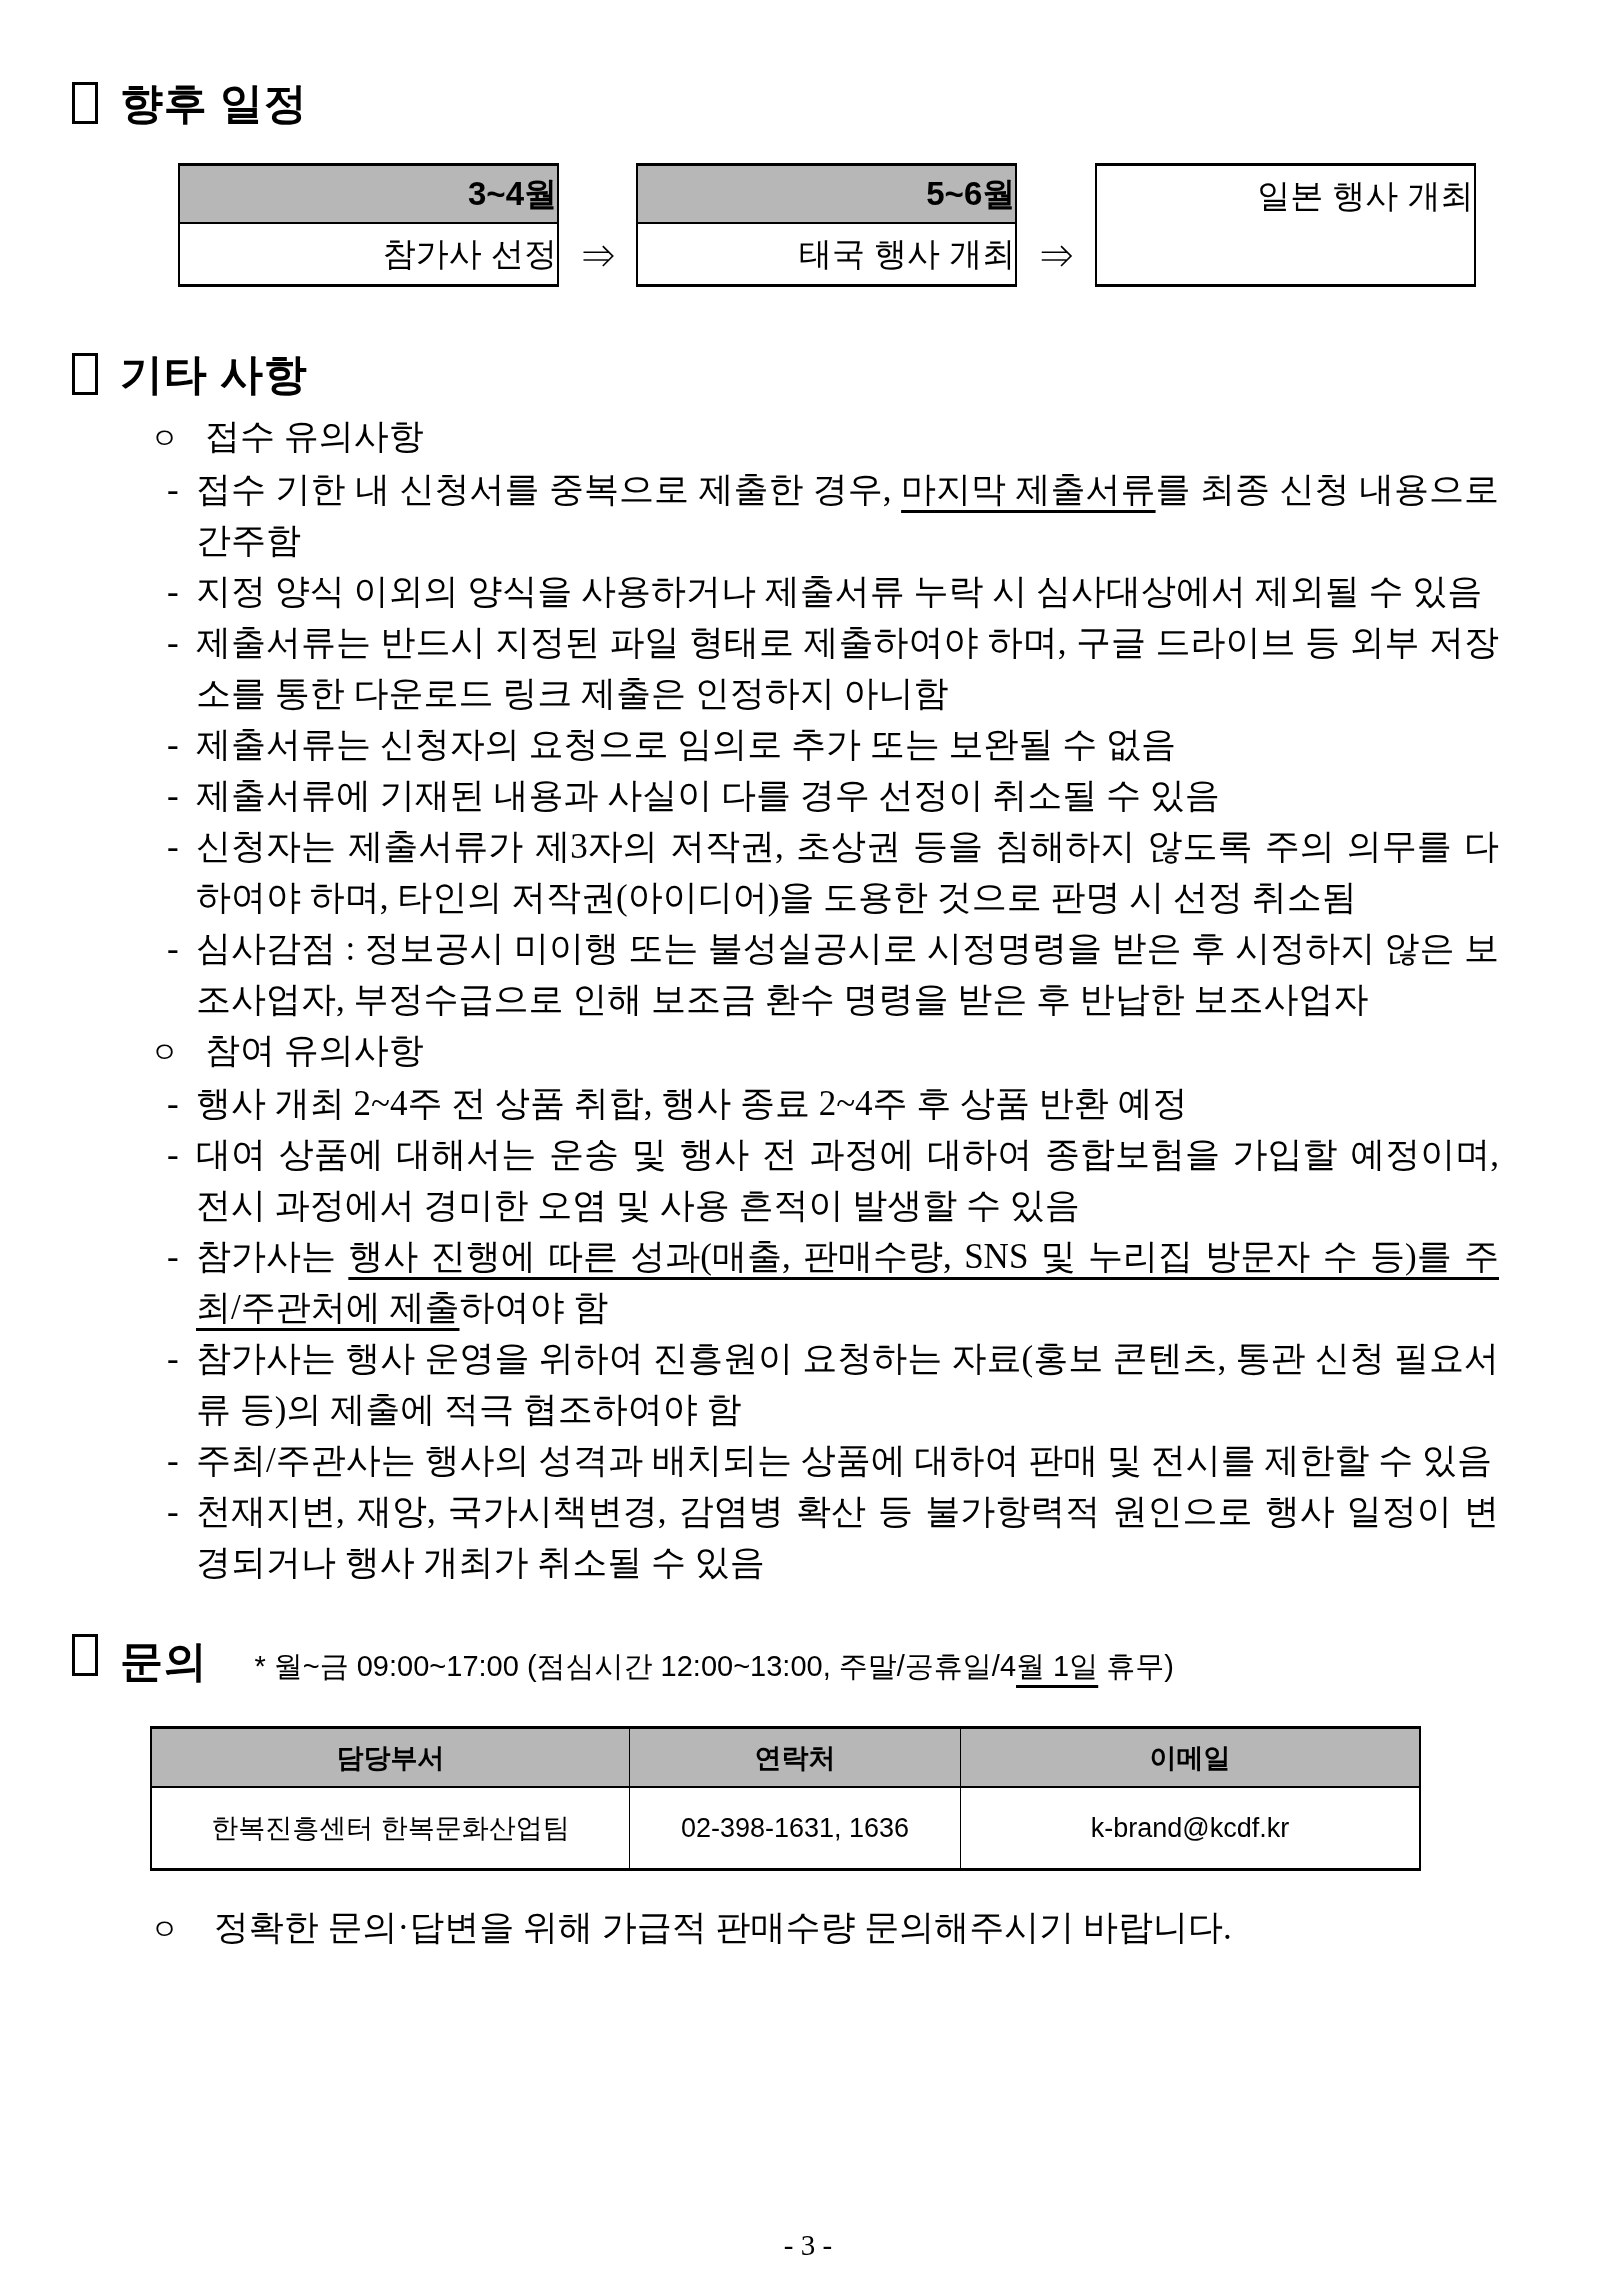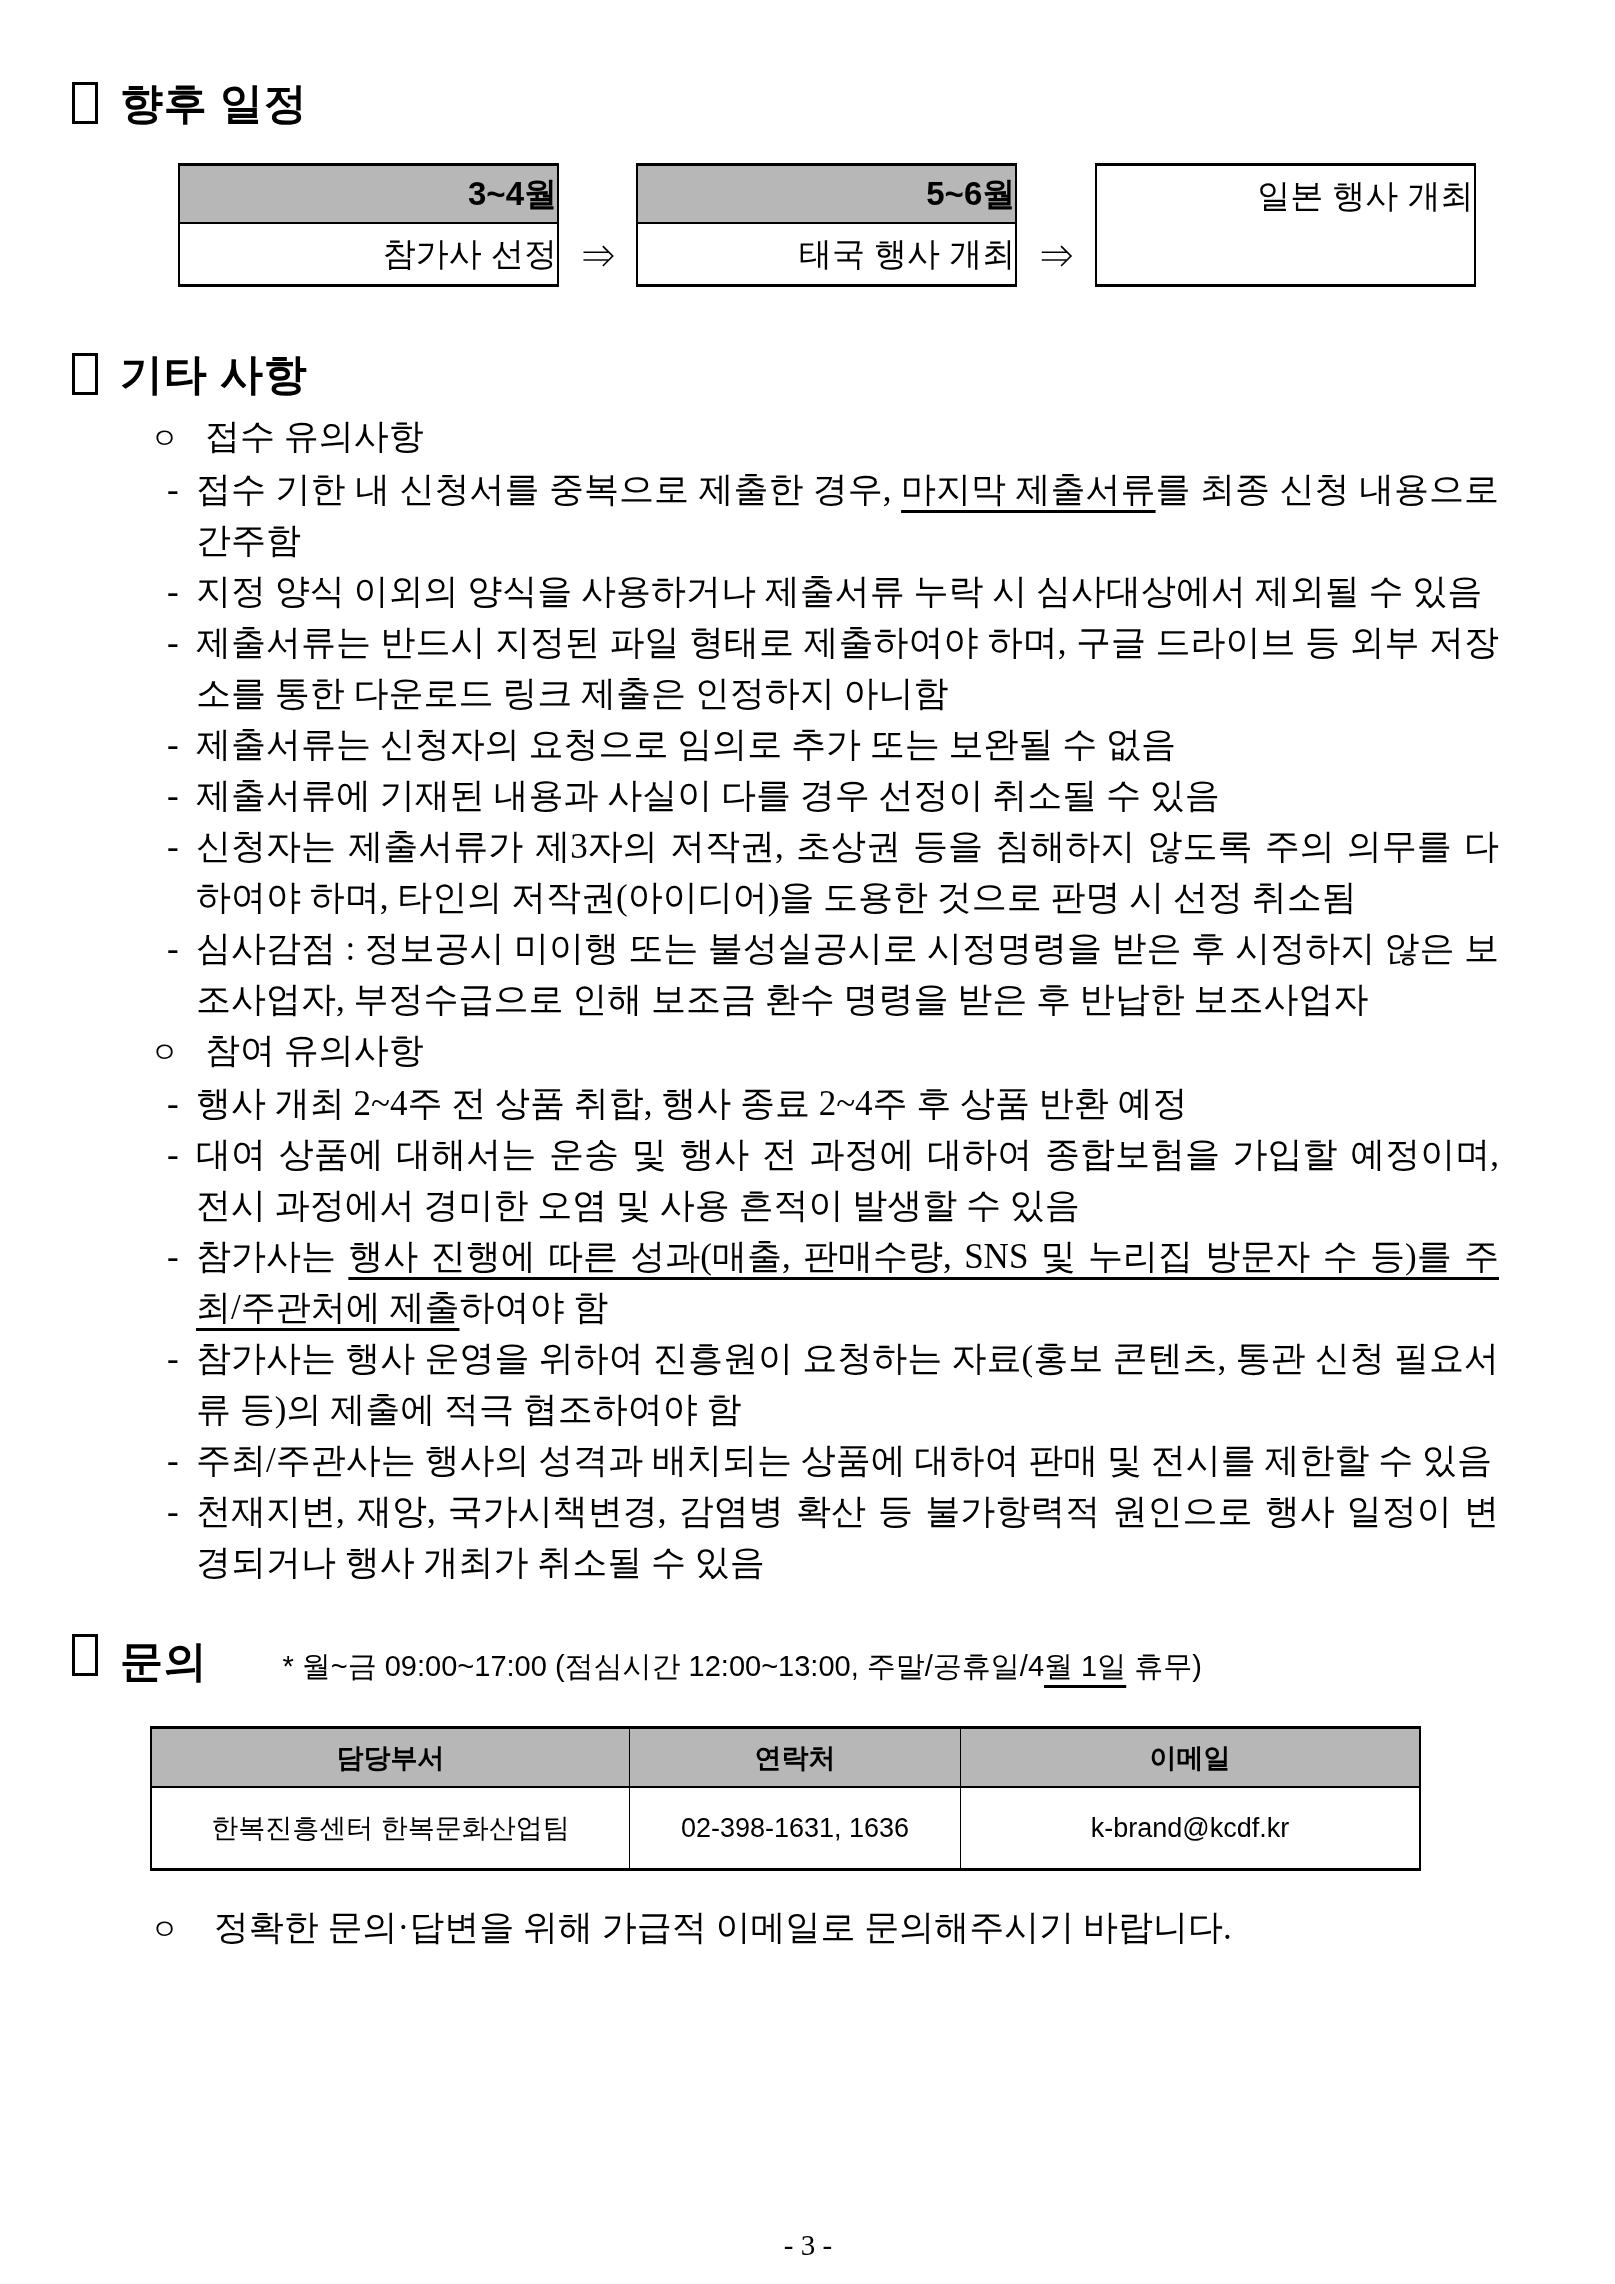--- a/index.html
+++ b/index.html
@@ -59,21 +59,21 @@
     text-decoration:underline;
     text-decoration-thickness:3.3px;
     text-underline-offset:8.5px;
   }
 
   
   .inquiry-heading{margin-top:46px;display:flex;align-items:baseline;}
   .inq-note{
     font-family:"Liberation Sans", sans-serif;
     font-weight:normal;font-size:29px;letter-spacing:0;
-    margin-left:75px;white-space:nowrap;
+    margin-left:47px;white-space:nowrap;
   }
   .contact-table{
     width:1271px;margin:34px auto 0 auto;
     border-collapse:collapse;table-layout:fixed;
     font-family:"Liberation Sans", sans-serif;font-size:27px;
     text-align:center;
   }
   .contact-table th,.contact-table td{
     border:1.3px solid #000;padding:0;
   }
@@ -165,19 +165,19 @@
         <tr>
           <td>한복진흥센터 한복문화산업팀</td>
           <td>02-398-1631, 1636</td>
           <td>k-brand@kcdf.kr</td>
         </tr>
       </tbody>
   </table>
 
   <div class="footer-note">
     <span class="gmark">ㅇ</span>
-    <span>정확한 문의·답변을 위해 가급적 이메일로 문의해주시기 바랍니다.</span>
+    <span>정확한 문의·답변을 위해 가급적 판매수량 문의해주시기 바랍니다.</span>
   </div>
 
 </div>
 
 <div class="page-num">- 3 -</div>
 
 
 </body></html>

